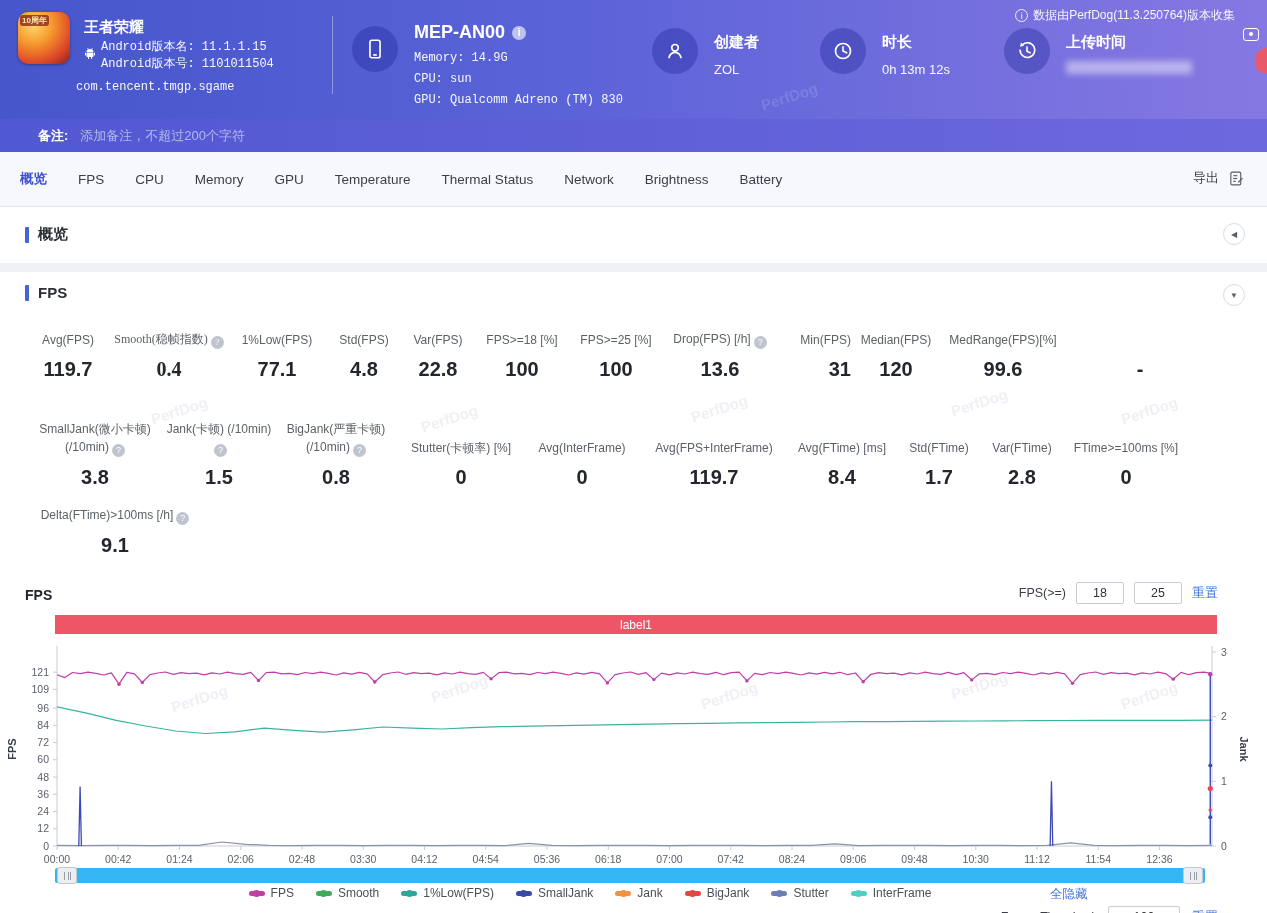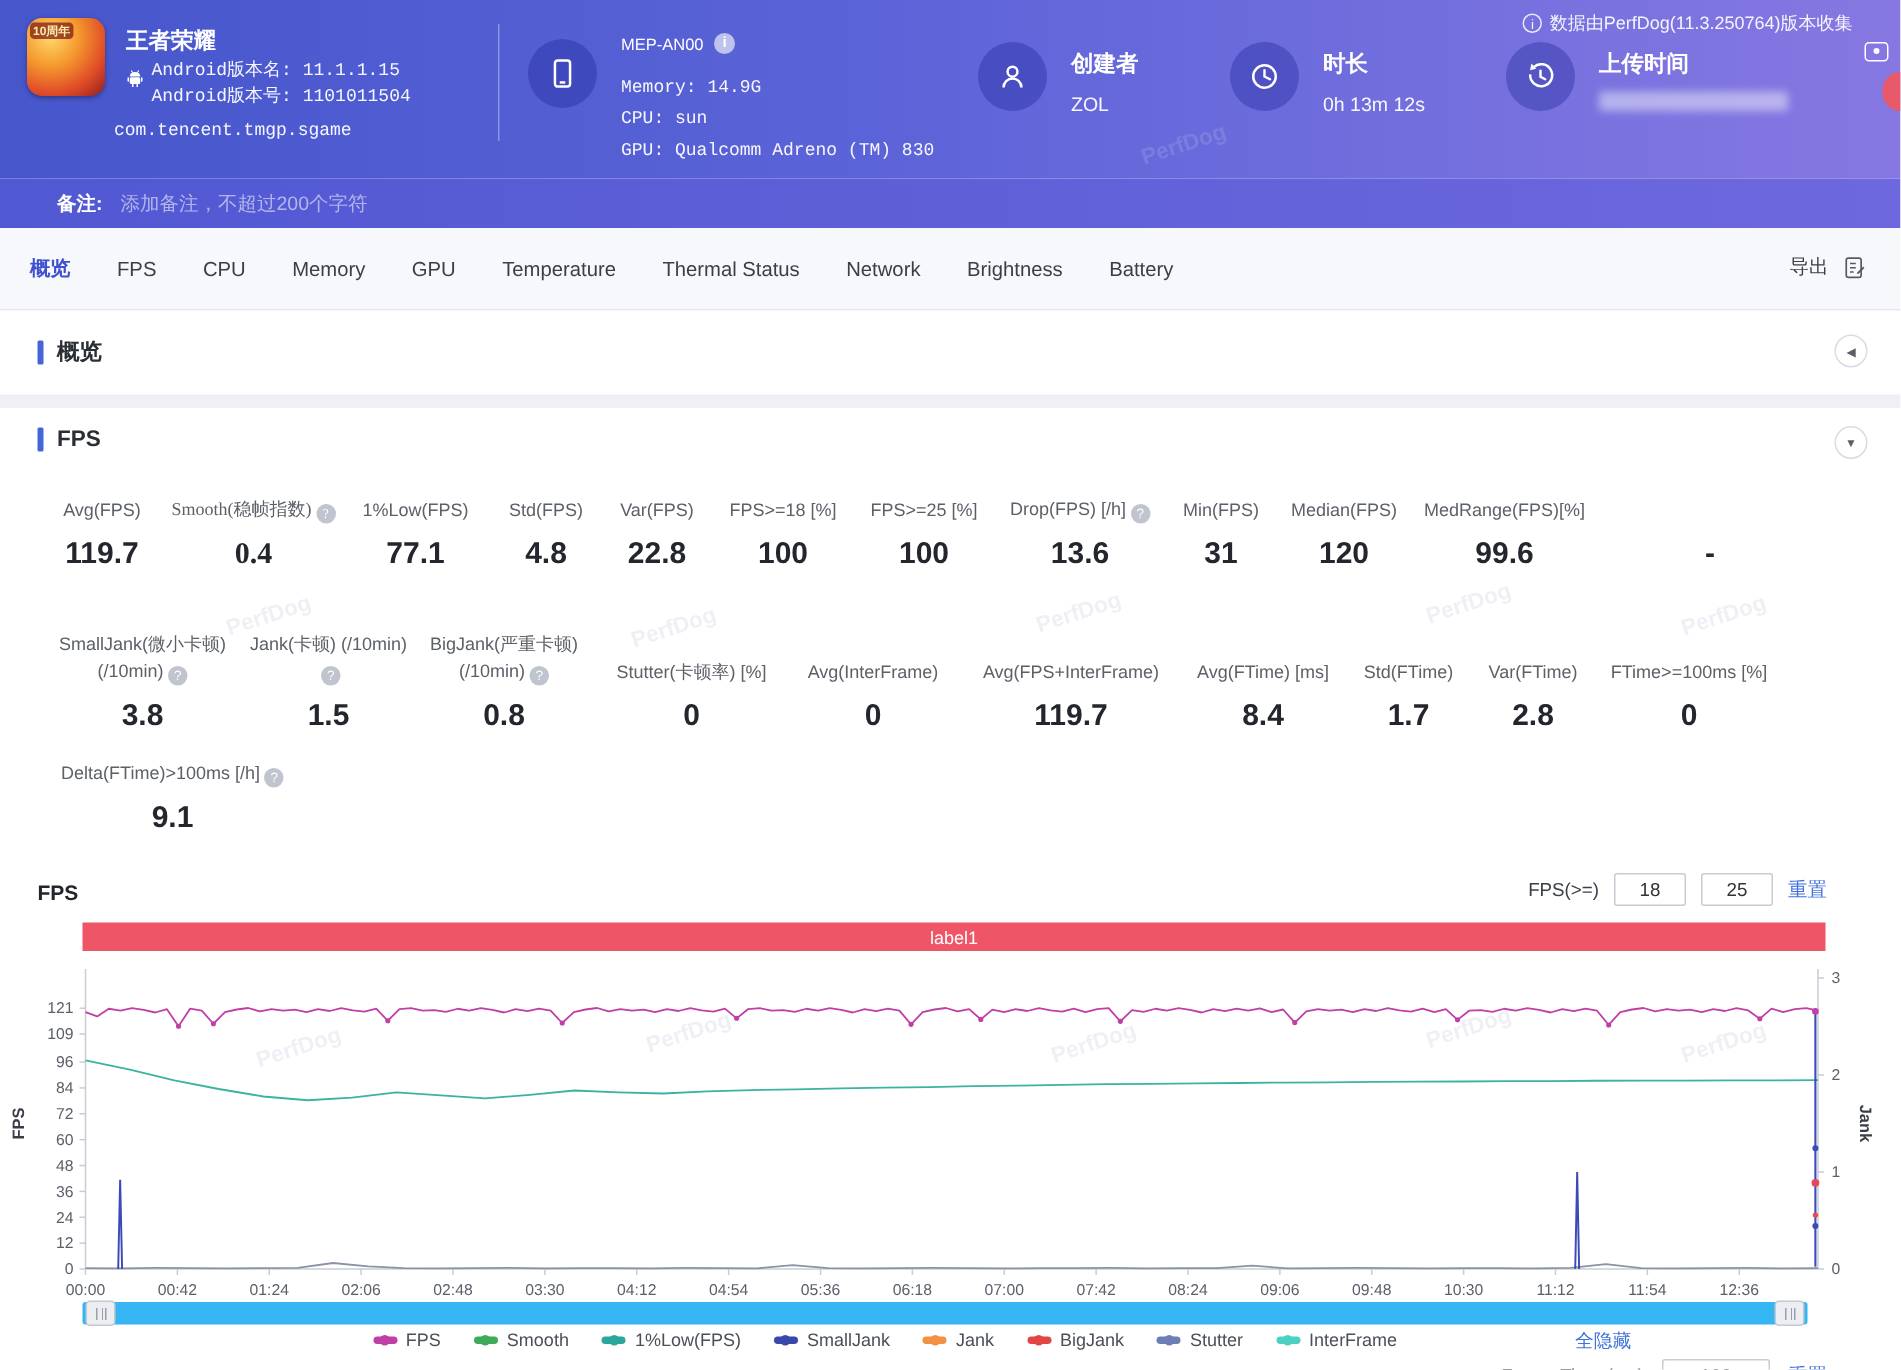--- a/index.html
+++ b/index.html
@@ -17,21 +17,21 @@
   .app-title { position:absolute; left:84px; top:18px; font-size:15px; font-weight:bold; color:#fff; }
   .android-ic { position:absolute; left:84px; top:46px; }
   .app-line1 { position:absolute; left:101px; top:38px; font-size:12px; color:rgba(255,255,255,.95); }
   .app-line2 { position:absolute; left:101px; top:55px; font-size:12px; color:rgba(255,255,255,.95); }
   .app-pkg   { position:absolute; left:76px; top:80px; font-size:12px; color:rgba(255,255,255,.95); }
   .hdr-div { position:absolute; left:332px; top:16px; width:1px; height:78px; background:rgba(255,255,255,.35); }
   .hdr-circle { position:absolute; width:46px; height:46px; border-radius:50%;
                 background:rgba(25,35,150,.35); display:flex; align-items:center; justify-content:center; }
   .c-device{ left:352px; top:26px; } .c-creator{ left:652px; top:28px; }
   .c-duration{ left:820px; top:28px; } .c-upload{ left:1004px; top:28px; }
-  .dev-name { position:absolute; left:414px; top:22px; font-size:11px; font-weight:normal; color:#fff; }
+  .dev-name { position:absolute; left:414px; top:22px; font-size:18px; font-weight:bold; color:#fff; }
   .iinfo { display:inline-block; width:14px; height:14px; border-radius:50%; background:rgba(215,220,240,.8);
            color:#fff; font-size:10px; line-height:14px; text-align:center; margin-left:7px; vertical-align:2px; font-weight:bold; }
   .iinfo::after { content:"i"; }
   .dev-l1{ position:absolute; left:414px; top:51px; } .dev-l2{ position:absolute; left:414px; top:72px; }
   .dev-l3{ position:absolute; left:414px; top:93px; }
   .hdr-small { font-size:12px; color:rgba(255,255,255,.95);font-family:Liberation Mono, monospace; }
   .blk-label { position:absolute; font-size:15px; font-weight:bold; color:#fff; }
   .blk-value { position:absolute; font-size:13px; color:rgba(255,255,255,.95); }
   .l-creator{ left:714px; top:33px; } .v-creator{ left:714px; top:62px; }
   .l-duration{ left:882px; top:33px; } .v-duration{ left:882px; top:62px; }
@@ -261,21 +261,21 @@
         <div class="m-value">100</div>
       </div>
     <div class="mcell" style="width:94px;">
         <div class="m-label"><span>FPS&gt;=25 [%]</span></div>
         <div class="m-value">100</div>
       </div>
     <div class="mcell" style="width:114px;">
         <div class="m-label"><span>Drop(FPS) [/h]</span><span class="qicon"></span></div>
         <div class="m-value">13.6</div>
       </div>
-    <div class="mcell" style="width:74px;">
+    <div class="mcell" style="width:74px;text-align:right;">
         <div class="m-label"><span>Min(FPS)</span></div>
         <div class="m-value">31</div>
       </div>
     <div class="mcell" style="width:90px;">
         <div class="m-label"><span>Median(FPS)</span></div>
         <div class="m-value">120</div>
       </div>
     <div class="mcell" style="width:124px;">
         <div class="m-label"><span>MedRange(FPS)[%]</span></div>
         <div class="m-value">99.6</div>

